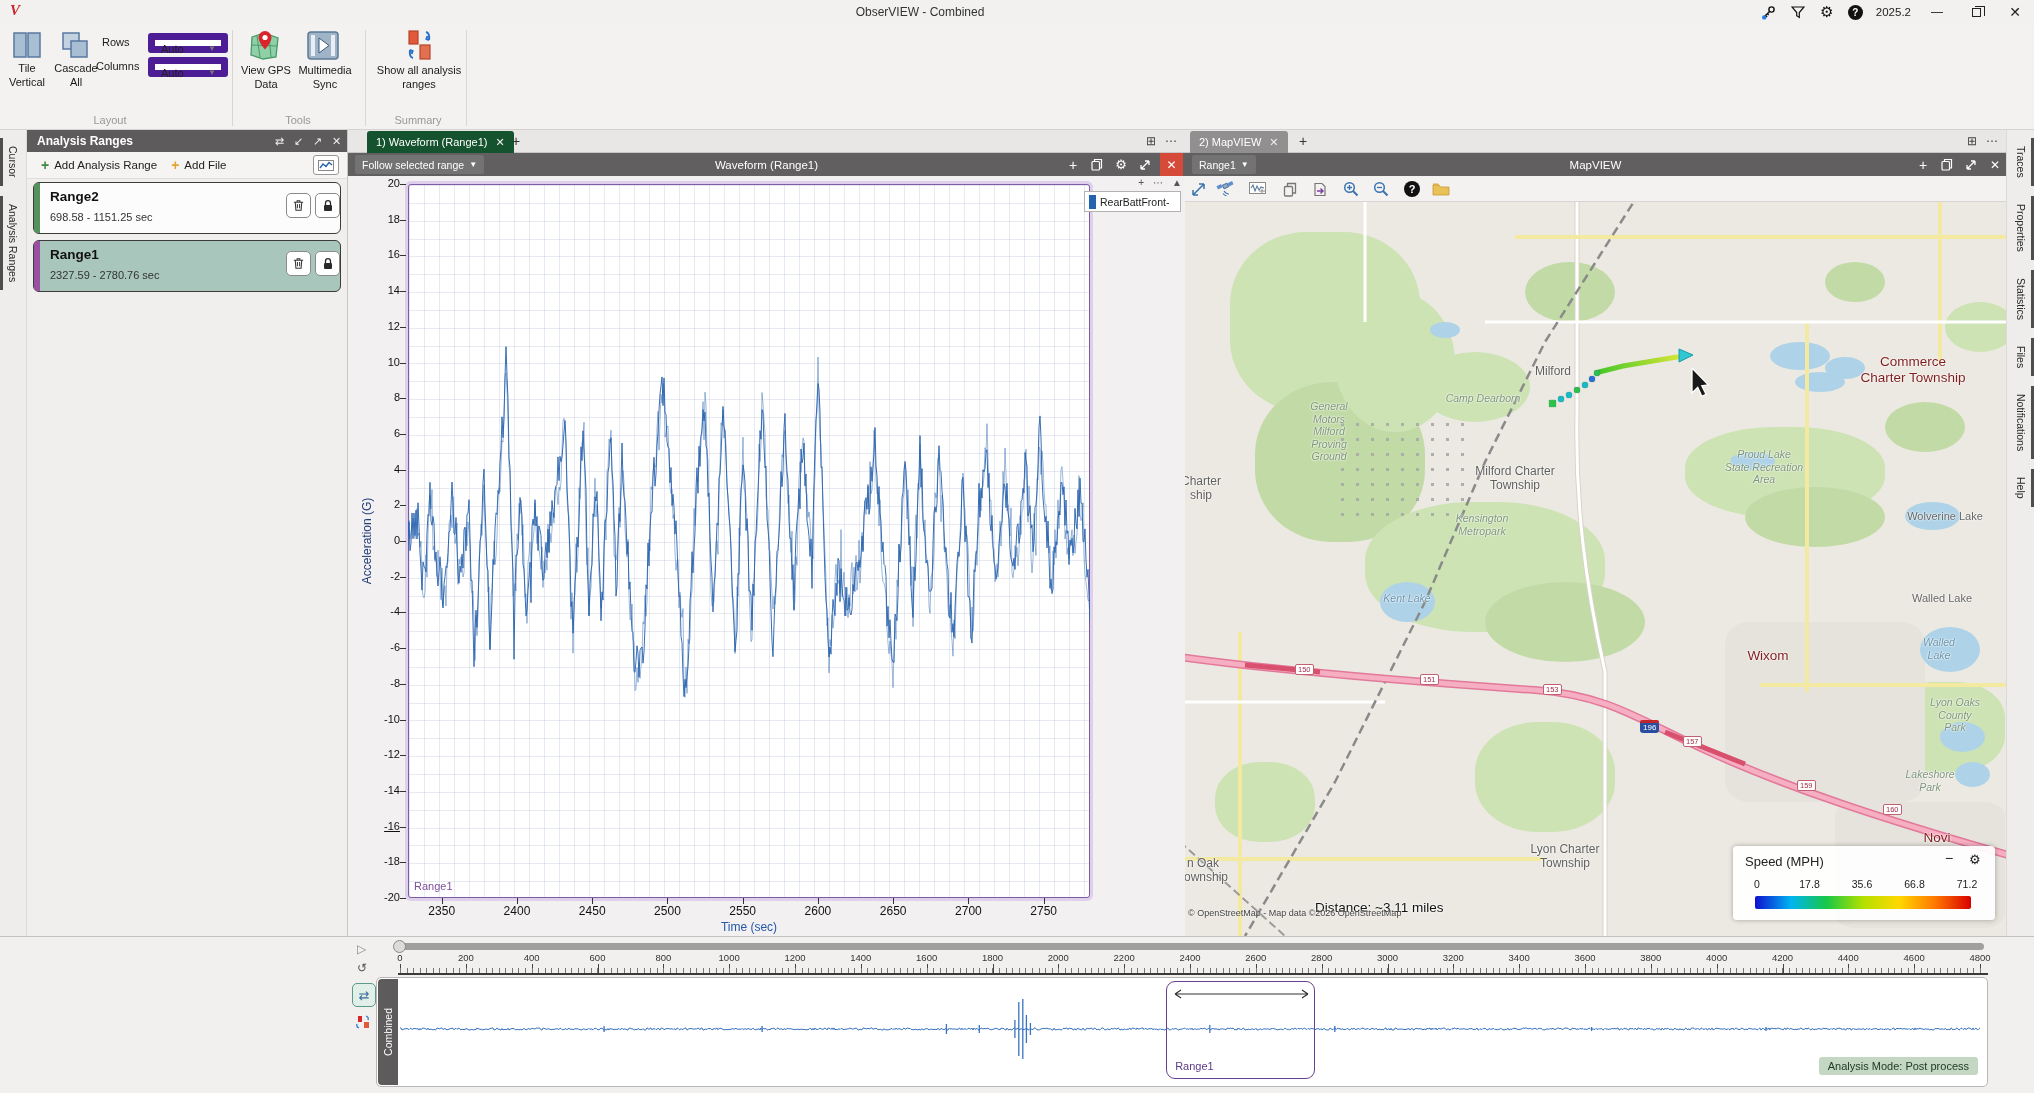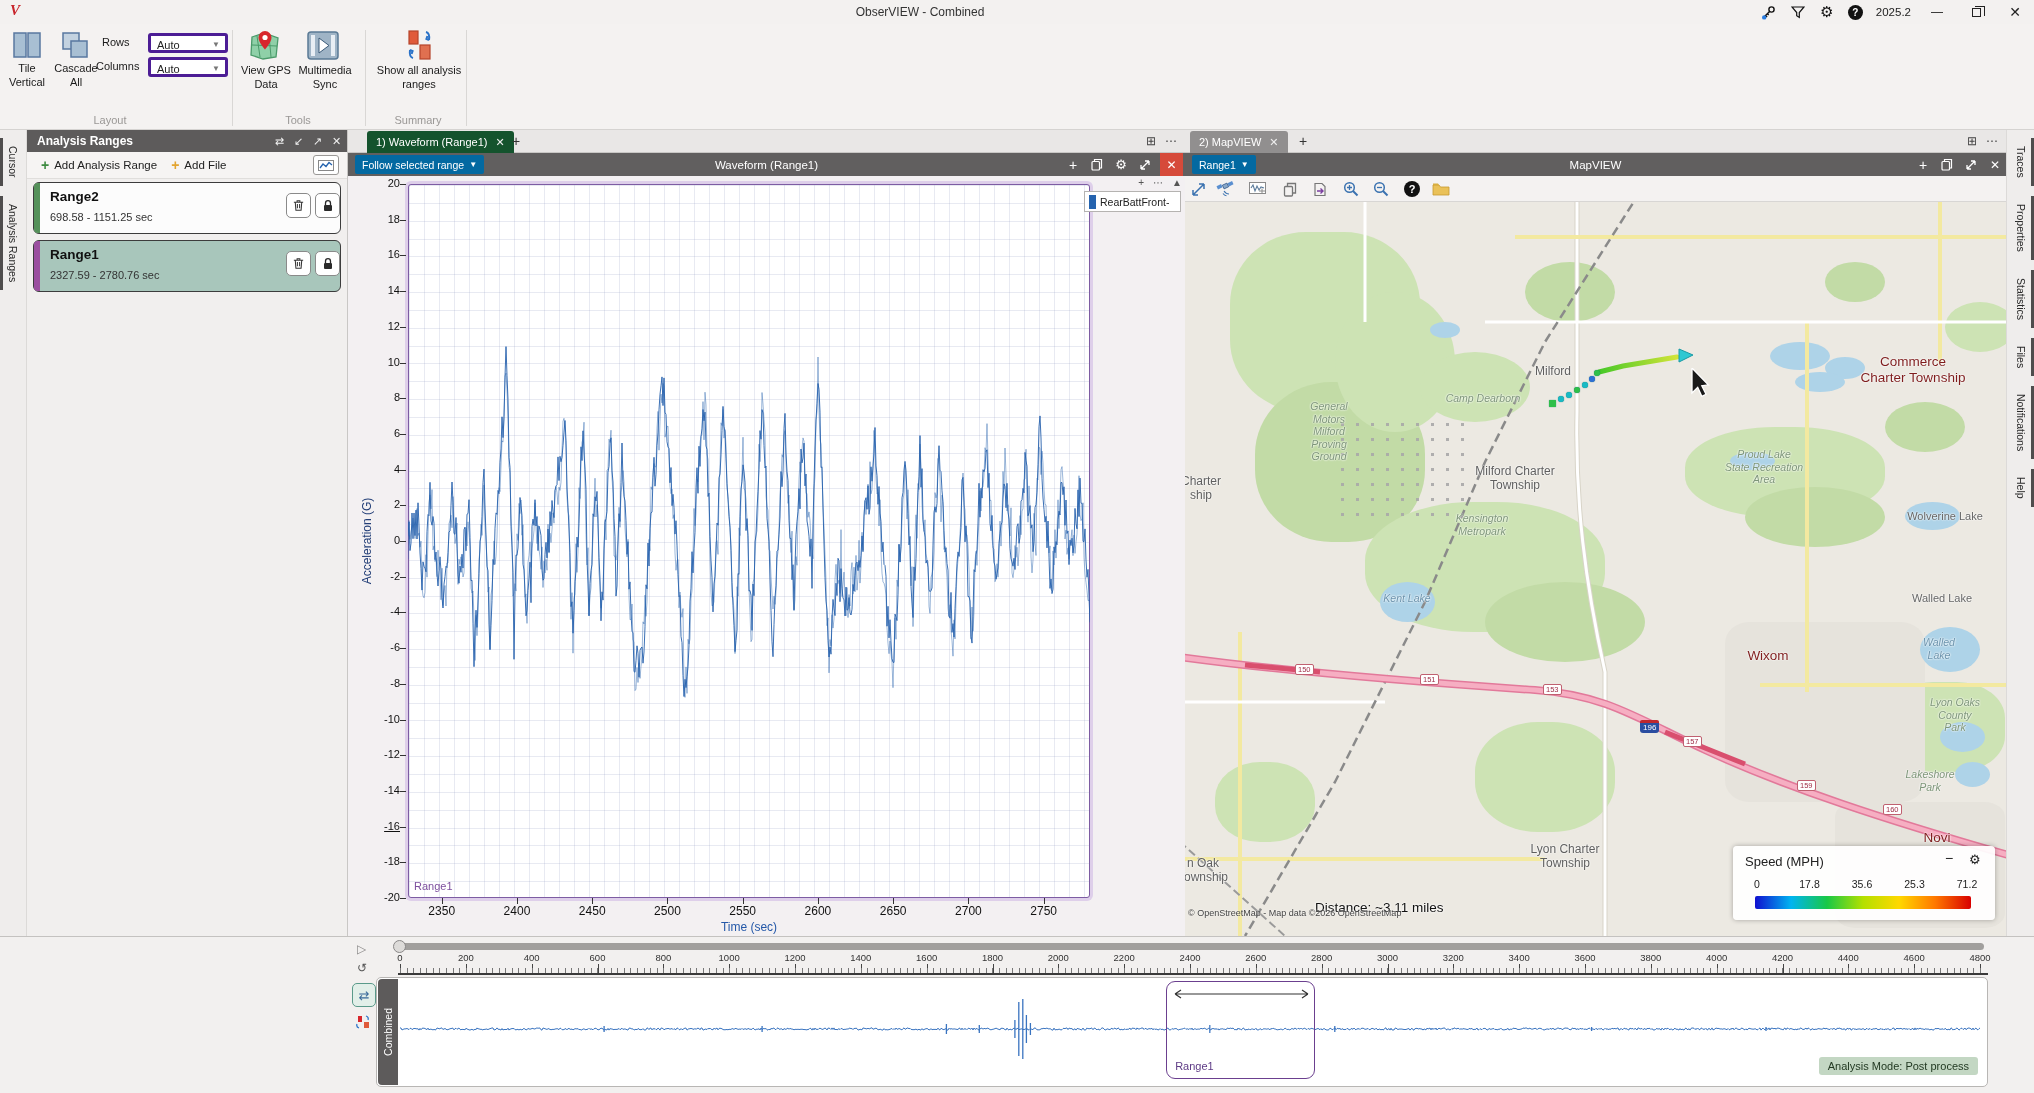--- a/index.html
+++ b/index.html
@@ -18,21 +18,21 @@
 .qmark{width:15px;height:15px;border-radius:50%;background:#111;color:#fff;font:700 10px "Liberation Sans",sans-serif;display:flex;align-items:center;justify-content:center}
 .winbtn{width:26px;height:20px;display:flex;align-items:center;justify-content:center;font-size:12px;color:#222}
 .restore-glyph{position:relative;width:9px;height:9px;border:1px solid #222}
 .restore-glyph::before{content:"";position:absolute;left:2px;top:-3px;width:9px;height:9px;border:1px solid #222;border-bottom:none;border-left:none}
 
 #ribbon{position:absolute;left:0;top:24px;width:2034px;height:106px;background:#f4f2f1;border-bottom:1px solid #d5d3d1}
 .rib-sep{position:absolute;top:6px;width:1px;height:96px;background:#d9d7d5}
 .rib-label{position:absolute;top:90px;font-size:11px;color:#9a9896;text-align:center}
 .rib-btn-label{position:absolute;font-size:11px;color:#1a1a1a;text-align:center;line-height:1.25}
 .rib-field-label{position:absolute;font-size:11px;color:#1a1a1a}
-.rib-select{position:absolute;width:80px;height:20px;background:#fff;border:3px solid #4c1d95;border-radius:3px;font-size:11px;line-height:18px;padding:0 6px;color:#222}
+.rib-select{position:absolute;width:80px;height:20px;background:#fff;border:7px solid #4c1d95;border-radius:3px;font-size:11px;line-height:18px;padding:0 6px;color:#222}
 .rib-select .caret{position:absolute;right:5px;top:0;line-height:18px;font-size:8px;color:#777}
 
 .strip{position:absolute;top:130px;width:27px;height:806px;background:#efedec}
 #left-strip{left:0;border-right:1px solid #dcdad8}
 #right-strip{left:2006px;width:28px;border-left:1px solid #dcdad8}
 .strip-tab{position:relative;writing-mode:vertical-rl;font-size:10.5px;color:#2a2a2a;padding:10px 0;margin:6px auto;display:block;text-align:center}
 .strip-tab .bar{position:absolute;top:2px;bottom:2px;width:4px;background:#4f4d4d}
 #left-strip .bar{left:-8px}
 #right-strip .bar{right:-8px}
 
@@ -52,21 +52,21 @@
 .rc-btn{position:absolute;top:10px;width:25px;height:25px;background:#fff;border:1px solid #8a8a8a;border-radius:5px;display:flex;align-items:center;justify-content:center}
 
 #wf-tabrow{position:absolute;left:348px;top:130px;width:837px;height:23px;background:#e9e7e6;border-bottom:1px solid #c9c7c5}
 .doc-tab{position:absolute;top:1px;height:22px;border-radius:3px 3px 0 0;color:#fff;font-size:11px;display:flex;align-items:center;gap:8px;padding:0 9px}
 .tab-x{font-size:11px;color:#eee}
 .tab-plus{position:absolute;top:3px;font-size:14px;color:#333;width:16px;text-align:center}
 .row-icons{position:absolute;top:4px;display:flex;gap:9px;font-size:12px;color:#444}
 #wf-titlebar,#map-titlebar{position:absolute;top:153px;height:23px;background:#615f5f;color:#fff;display:flex;align-items:center}
 #wf-titlebar{left:348px;width:837px}
 #map-titlebar{left:1185px;width:821px}
-.tb-badge{height:19px;margin-left:7px;background:#0369a1;border-radius:2px;color:#fff;font-size:10.5px;display:flex;align-items:center;gap:5px;padding:0 7px}
+.tb-badge{height:19px;margin-left:7px;background:#737373;border-radius:2px;color:#fff;font-size:10.5px;display:flex;align-items:center;gap:5px;padding:0 7px}
 .tb-center{position:absolute;left:50%;transform:translateX(-50%);font-size:11.5px;color:#fff}
 .tb-icons{margin-left:auto;display:flex;align-items:center;gap:6px;padding-right:2px}
 .tb-ic{width:18px;height:19px;display:flex;align-items:center;justify-content:center;font-size:12px;color:#fff}
 .tb-close-red{width:23px;height:23px;background:#d64a3a;color:#fff;display:flex;align-items:center;justify-content:center;font-size:12px}
 #chart-area{position:absolute;left:348px;top:176px;width:837px;height:760px;background:#f3f0f2}
 #plot{position:absolute;left:60px;top:8px;width:682px;height:714px;background:#fff;border:1.5px solid #7d5ca3;box-shadow:0 0 0 3px #decfea;border-radius:3px;background-image:repeating-linear-gradient(to right,rgba(140,150,190,.20) 0 1px,transparent 1px 15px),repeating-linear-gradient(to bottom,rgba(140,150,190,.20) 0 1px,transparent 1px 17.85px)}
 .ytick{position:absolute;width:34px;text-align:right;font-size:11px;color:#111}
 .ytm{position:absolute;width:6px;height:1px;background:#333}
 .xtick{position:absolute;width:52px;text-align:center;font-size:12px;color:#111}
 .xtm{position:absolute;width:1px;height:6px;background:#333}
@@ -636,21 +636,21 @@
     <div id="distance-lbl">Distance: ~3.11 miles</div>
     <div id="attrib">© OpenStreetMap - Map data ©2026 OpenStreetMap</div>
     <div id="speed-panel">
       <div id="speed-title">Speed (MPH)</div>
       <div id="speed-min">−</div>
       <div id="speed-gear">⚙</div>
       <div id="speed-ticks">
           <div class="sp-tick" style="left: 4px;">0</div>
           <div class="sp-tick" style="left: 56.5px;">17.8</div>
           <div class="sp-tick" style="left: 109px;">35.6</div>
-          <div class="sp-tick" style="left: 161.5px;">25.3</div>
+          <div class="sp-tick" style="left: 161.5px;">66.8</div>
           <div class="sp-tick" style="left: 214px;">71.2</div>
         </div>
       <div id="speed-bar" style="background: linear-gradient(to right, rgb(16, 16, 208), rgb(0, 180, 240), rgb(24, 200, 70), rgb(180, 224, 0), rgb(255, 216, 0), rgb(255, 120, 0), rgb(216, 0, 0));"></div>
     </div>
   </div>
 
   <div id="timeline">
     <span class="tl-left-ic" style="left:357px;top:5px">▷</span>
     <span class="tl-left-ic" style="left:357px;top:24px;color:#555">↺</span>
     <div id="tl-loop">⇄</div>

